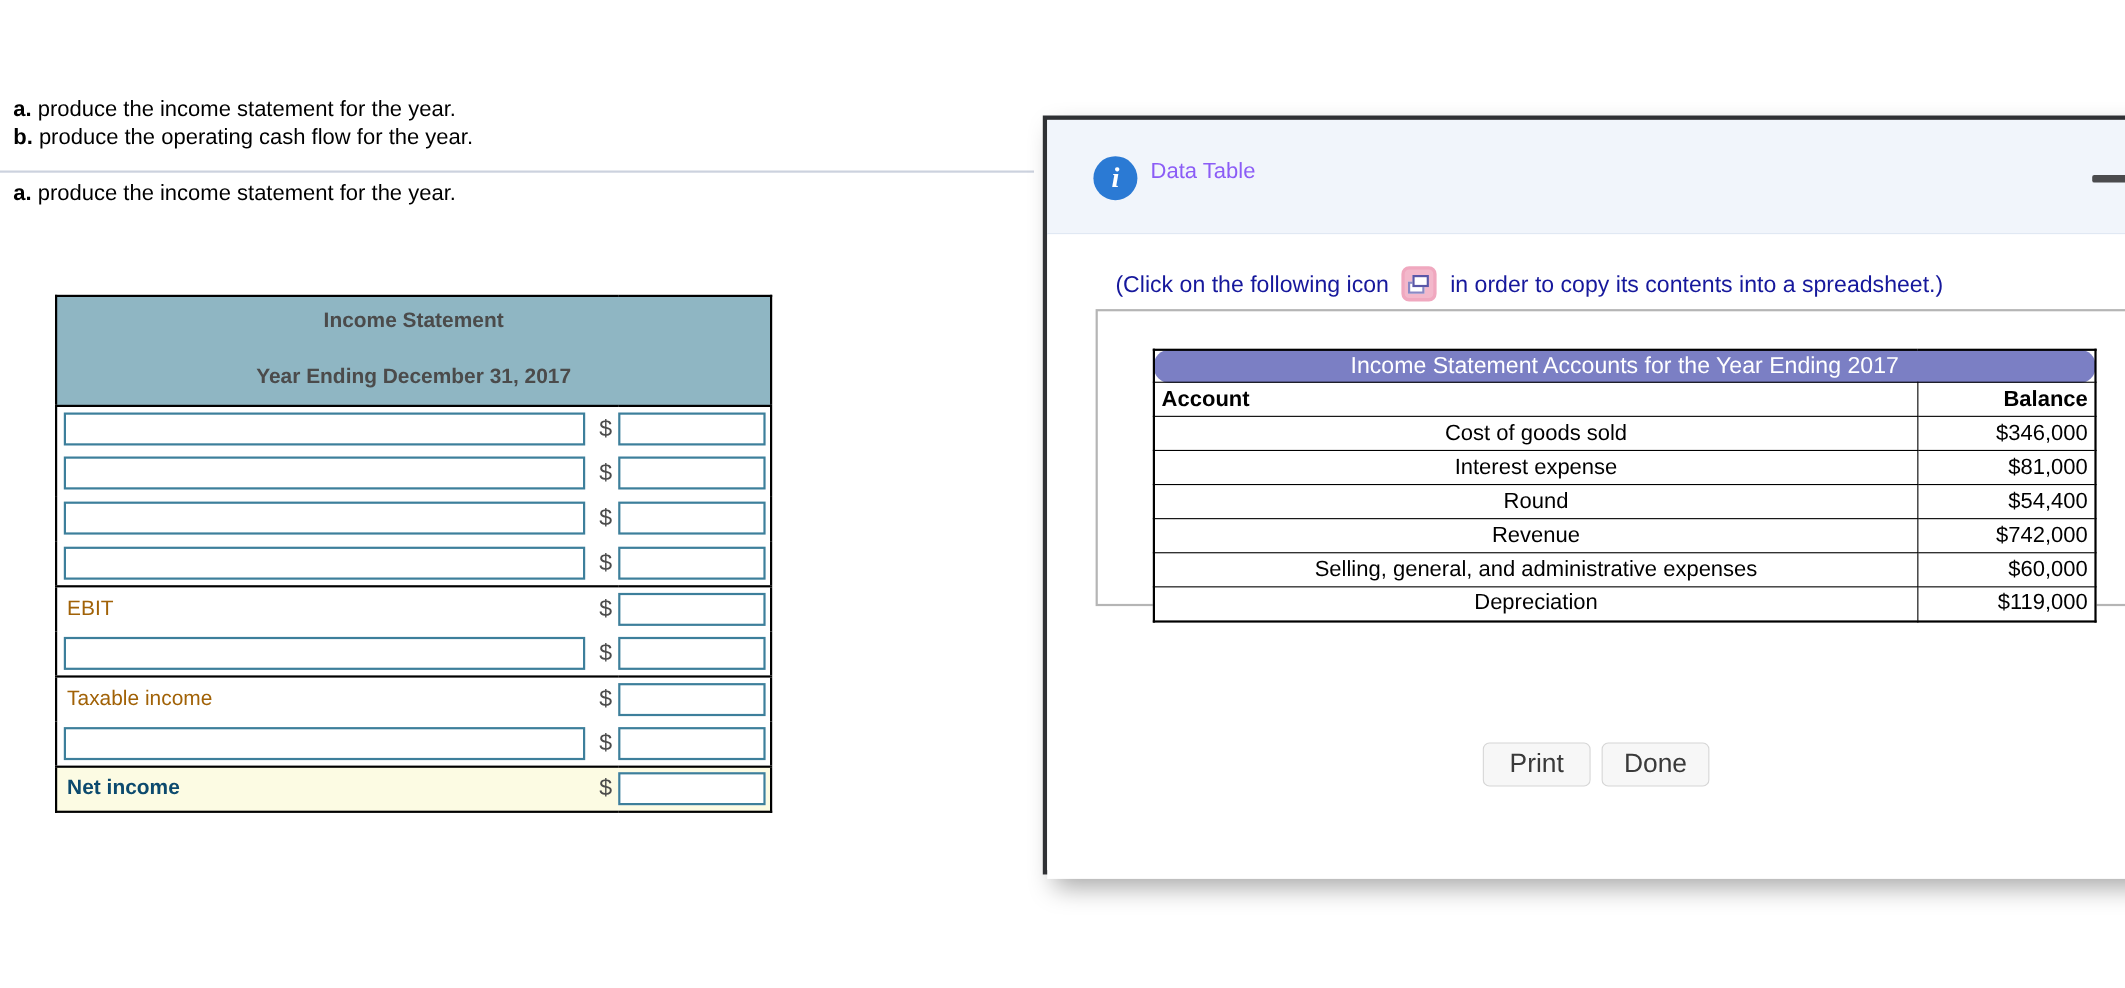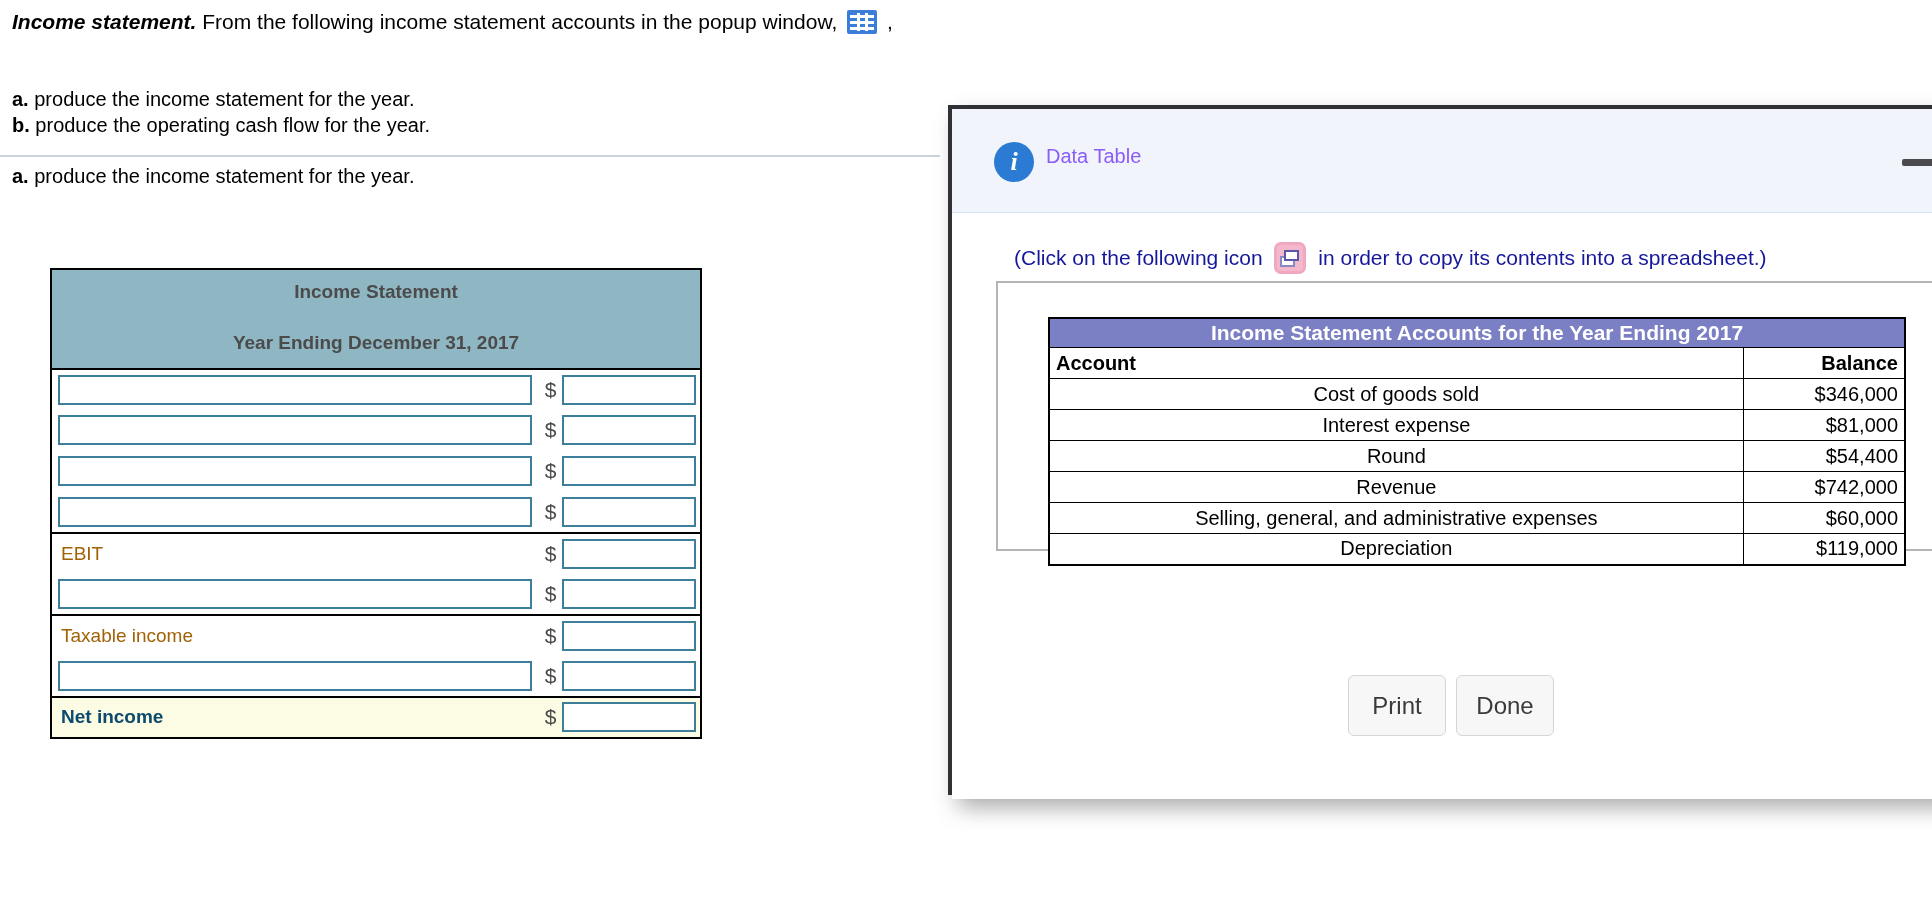--- a/index.html
+++ b/index.html
@@ -154,57 +154,45 @@
     border: 2px solid #000;
     background: #fff;
   }
   #dataTable td, #dataTable th {
     border: 1.5px solid #000;
     font-size: 20px; color: #000;
     padding: 2px 6px;
     height: 31px;
   }
   #dataTable .dt-title {
-    background: #7b7fc4; color: #fff; font-weight: bold;
-    text-align: center; font-size: 21px; height: 23px;
+    background: #7b7fc4; color: #fff; font-weight: normal;
+    text-align: center; font-size: 21px; height: 23px; border-radius: 14px;
   }
   #dataTable .dt-colhead { font-weight: bold; }
   #dataTable .dt-colhead.acct { text-align: left; }
   #dataTable .dt-colhead.bal { text-align: right; }
   #dataTable td.acct { text-align: center; }
   #dataTable td.bal { text-align: right; }
 
   .dlg-buttons {
     position: absolute; left: 396px; top: 462px;
     display: flex; gap: 10px;
   }
   .dlg-btn {
-    min-width: 98px; height: 61px; padding: 0 18px;
+    min-width: 98px; height: 40px; padding: 0 18px;
     background: #f7f7f7; border: 1px solid #d6d6d6; border-radius: 6px;
     font-size: 24px; color: #3a3a3a; cursor: pointer;
     font-family: "Liberation Sans", sans-serif;
   }
 </style>
 </head>
 <body>
 
 <div id="root">
 
-  <div class="prompt">
-    <span class="lead">Income statement.</span>
-    <span>From the following income statement accounts in the popup window,</span>
-    <span class="grid-icon">
-      <i class="hbar" style="top:5px"></i>
-      <i class="hbar" style="top:11px"></i>
-      <i class="hbar" style="top:17px"></i>
-      <i class="vbar" style="left:10px"></i>
-      <i class="vbar" style="left:18px"></i>
-    </span>
-    <span>,</span>
-  </div>
 
   <div class="qline q-a1">
     <b>a.</b>
     <span>produce the income statement for the year.</span>
   </div>
   <div class="qline q-b1">
     <b>b.</b>
     <span>produce the operating cash flow for the year.</span>
   </div>
 

